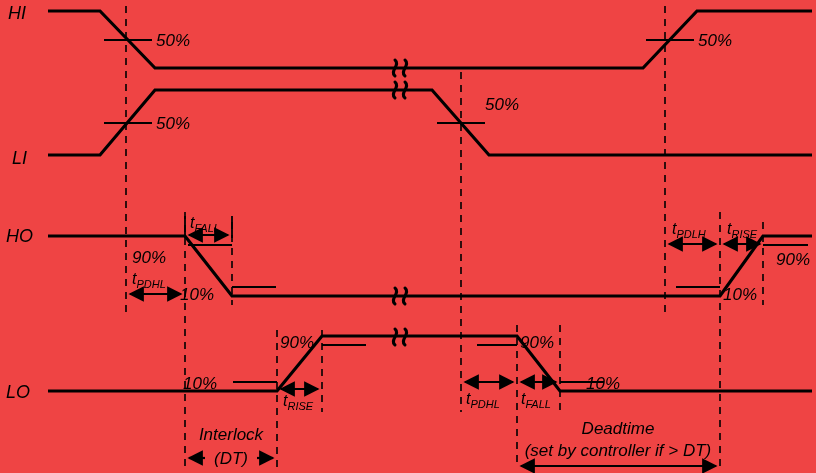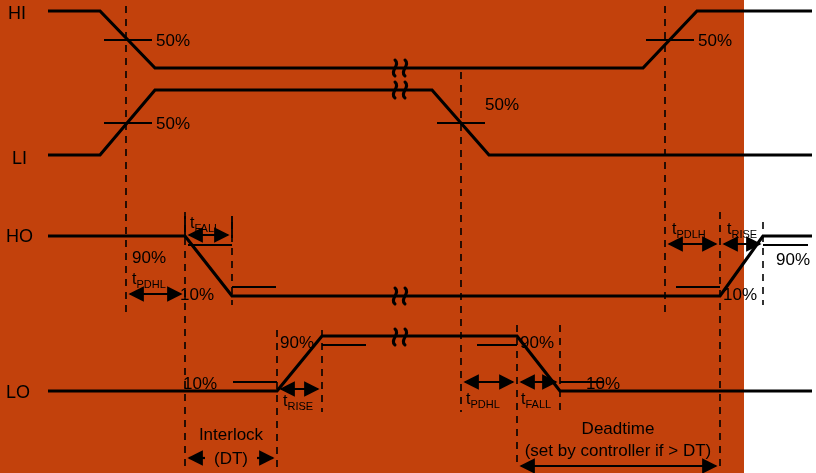--- a/index.html
+++ b/index.html
@@ -8,23 +8,24 @@
     background: #ffffff;
   }
   body {
     width: 816px;
     height: 473px;
     font-family: "Liberation Sans", sans-serif;
     overflow: hidden;
   }
   #diagram-root {
     position: relative;
-    width: 744px;
+    width: 816px;
     height: 473px;
-    background: #c2410c;
+    background: #ef4444;
+    font-style: italic;
   }
   svg#timing-svg {
     display: block;
     width: 816px;
     height: 473px;
   }
   .wave {
     fill: none;
     stroke: #000000;
     stroke-width: 3.2;

